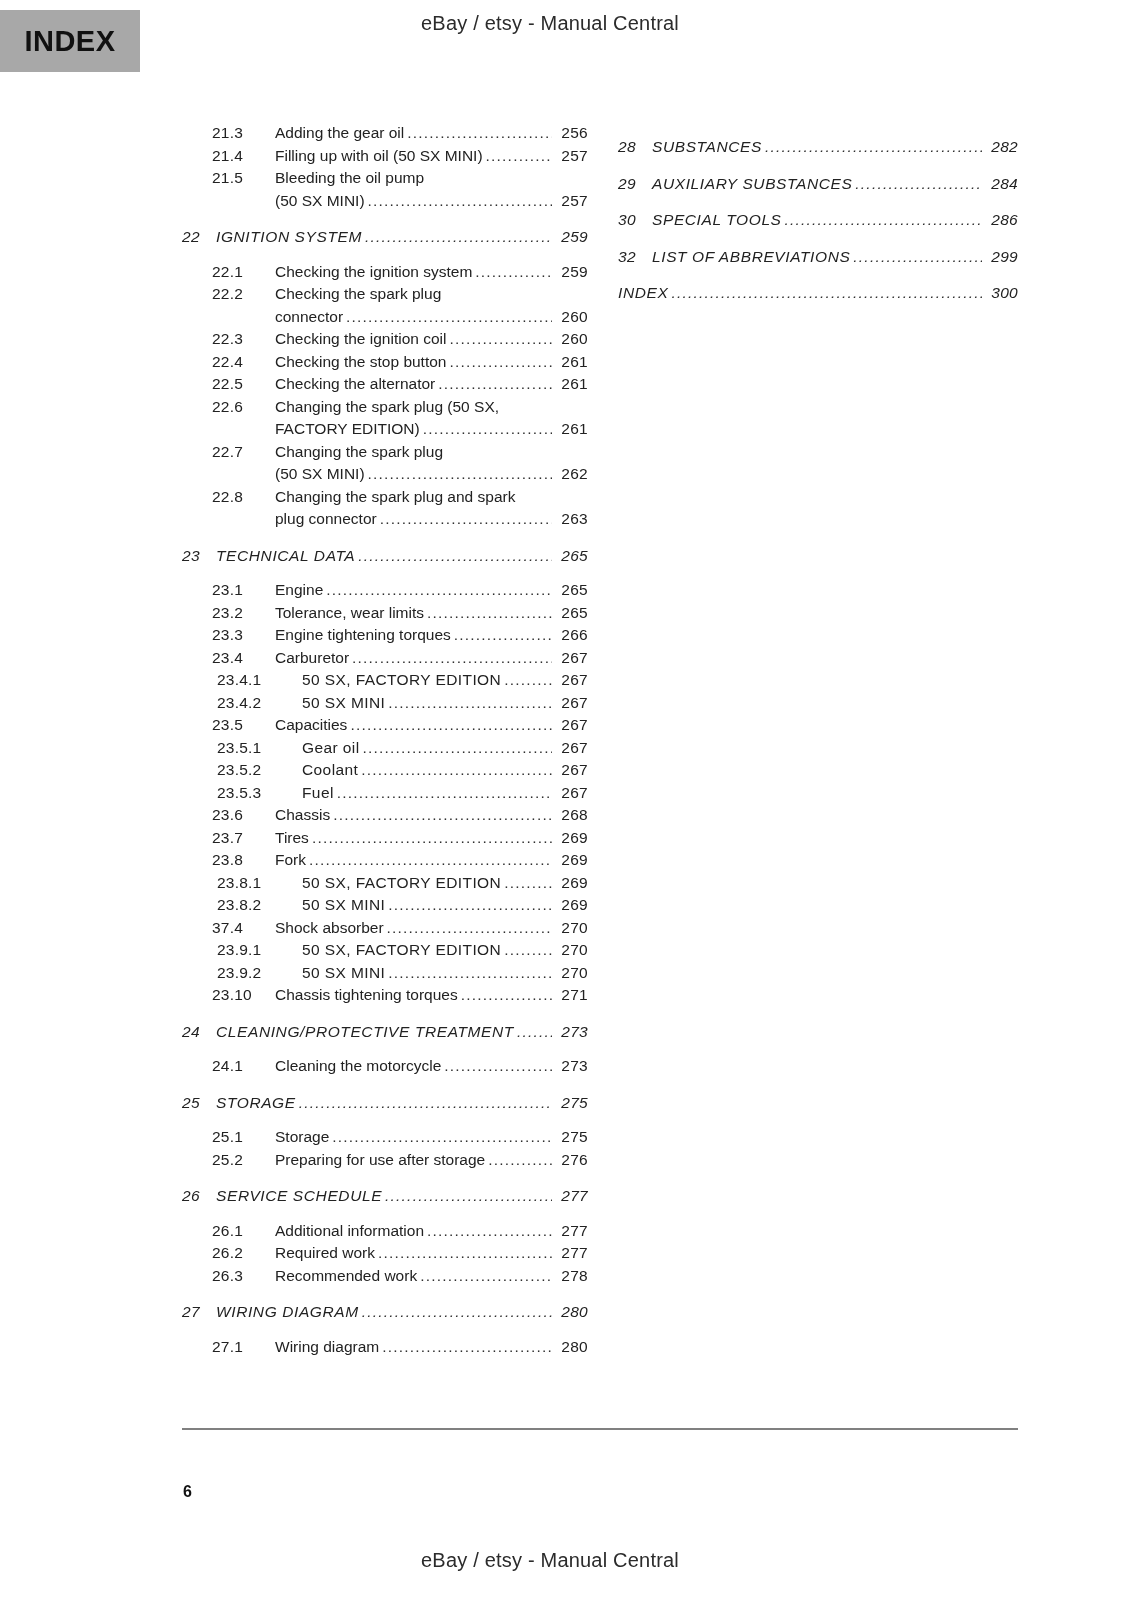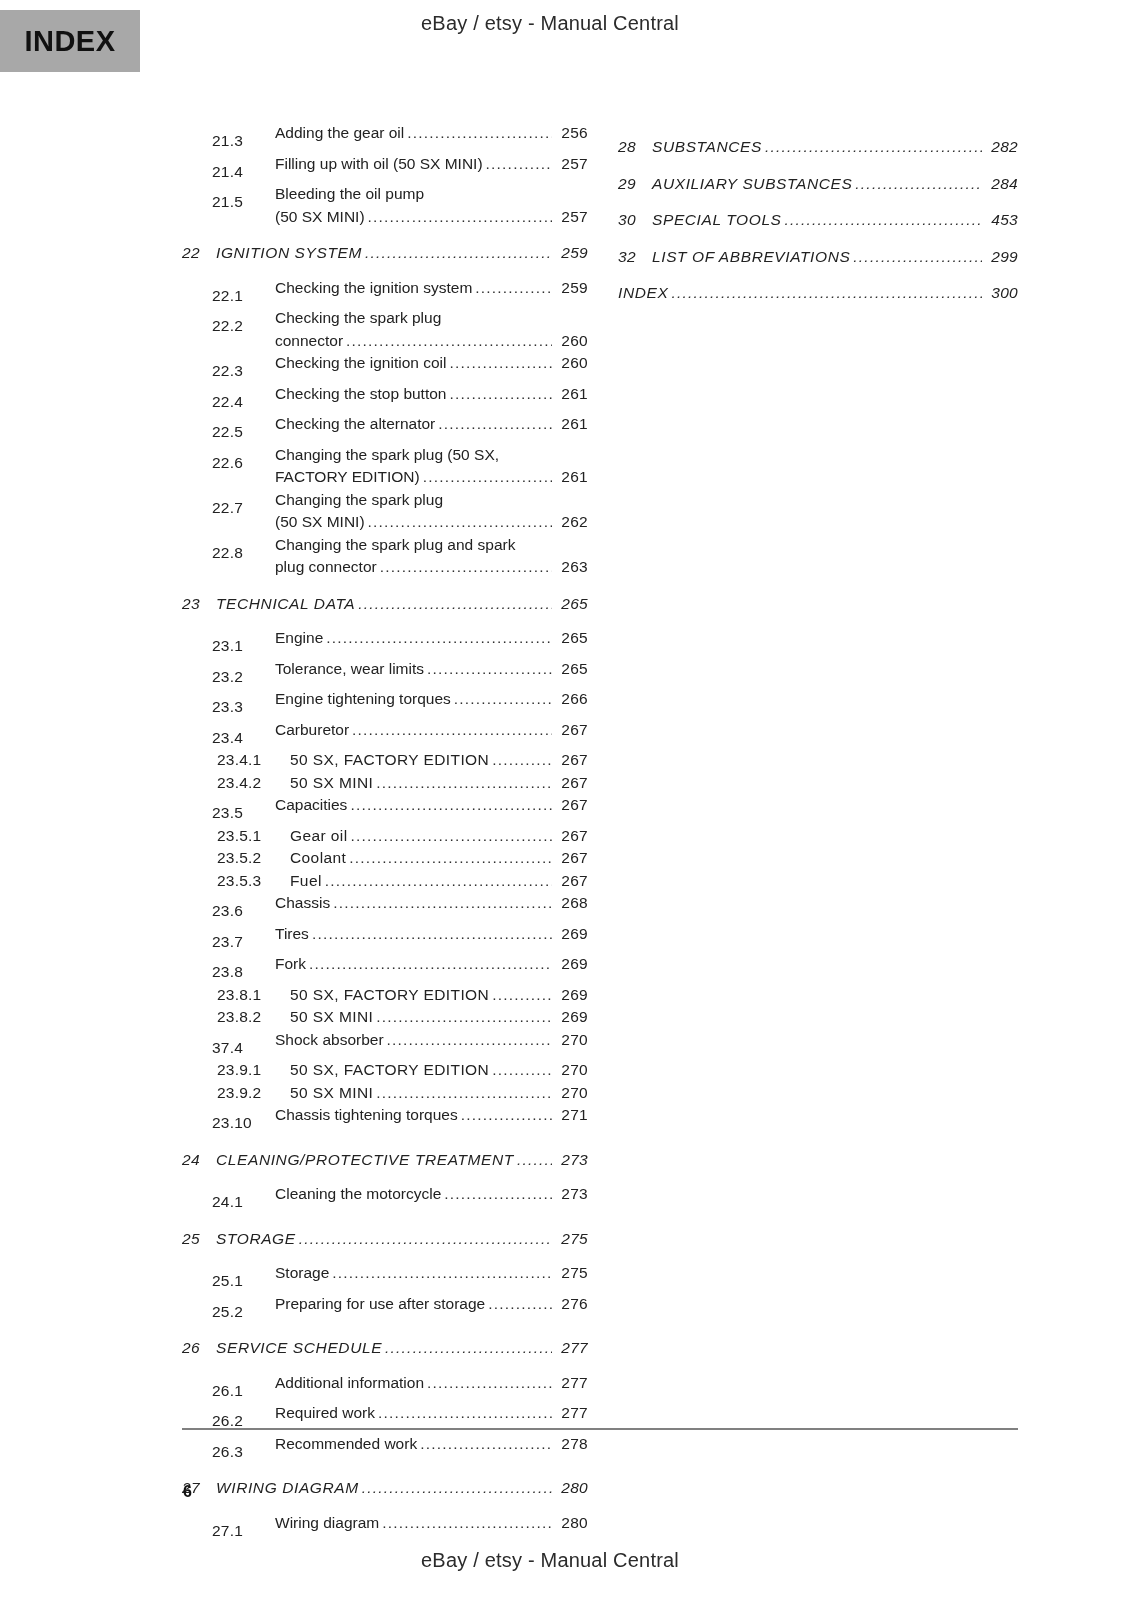--- a/index.html
+++ b/index.html
@@ -79,32 +79,31 @@
     letter-spacing: 0.3px;
   }
   .entry.lvl1 .body { letter-spacing: 0.6px; }
 
   
   .entry.lvl2 .num {
     width: 30px;
     flex: 0 0 30px;
     margin-left: 30px;
     letter-spacing: 0.2px;
-    margin-top: 8px;
   }
   .entry.lvl2 .body { margin-left: 33px; }
 
   
   .entry.lvl3 .num {
     width: 54px;
     flex: 0 0 54px;
     margin-left: 35px;
     letter-spacing: 0.2px;
   }
-  .entry.lvl3 .body { margin-left: 19px; letter-spacing: 0.4px; }
+  .entry.lvl3 .body { margin-left: 31px; letter-spacing: 0.4px; }
 
   
   .entry.nonum .num { width: 0; flex: 0 0 0; }
   .entry.nonum .body { letter-spacing: 0.6px; }
 
   .body {
     flex: 1 1 auto;
     min-width: 0;
   }
   .line {
@@ -643,21 +642,21 @@
             <span class="page">284</span>
           </div>
         </div>
       </div>
       <div class="entry lvl1">
         <div class="num">30</div>
         <div class="body">
           <div class="line">
             <span class="title">SPECIAL TOOLS</span>
             <span class="leader"></span>
-            <span class="page">453</span>
+            <span class="page">286</span>
           </div>
         </div>
       </div>
       <div class="entry lvl1">
         <div class="num">32</div>
         <div class="body">
           <div class="line">
             <span class="title">LIST OF ABBREVIATIONS</span>
             <span class="leader"></span>
             <span class="page">299</span>

